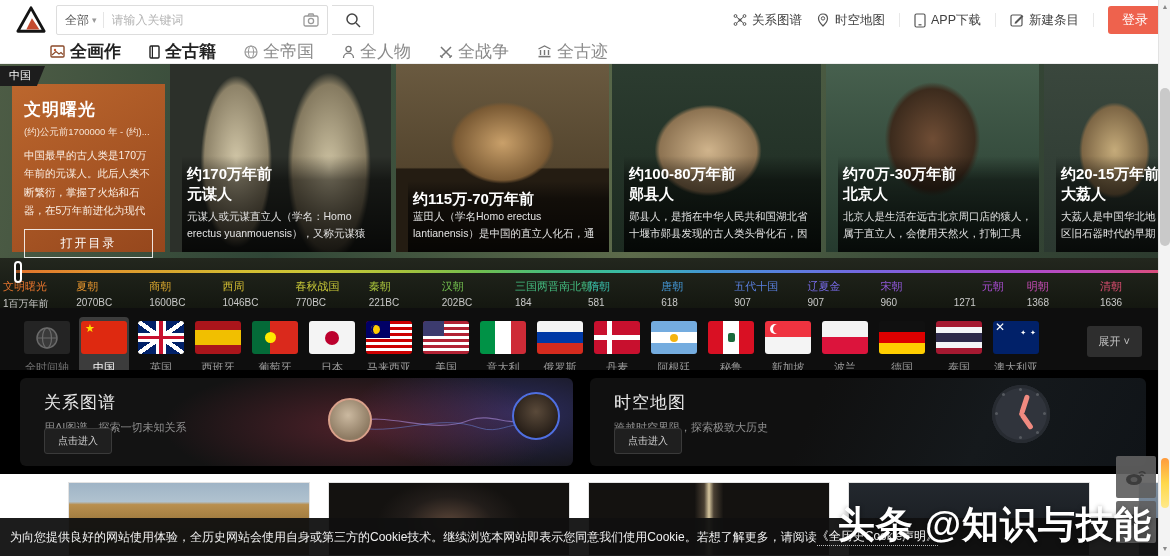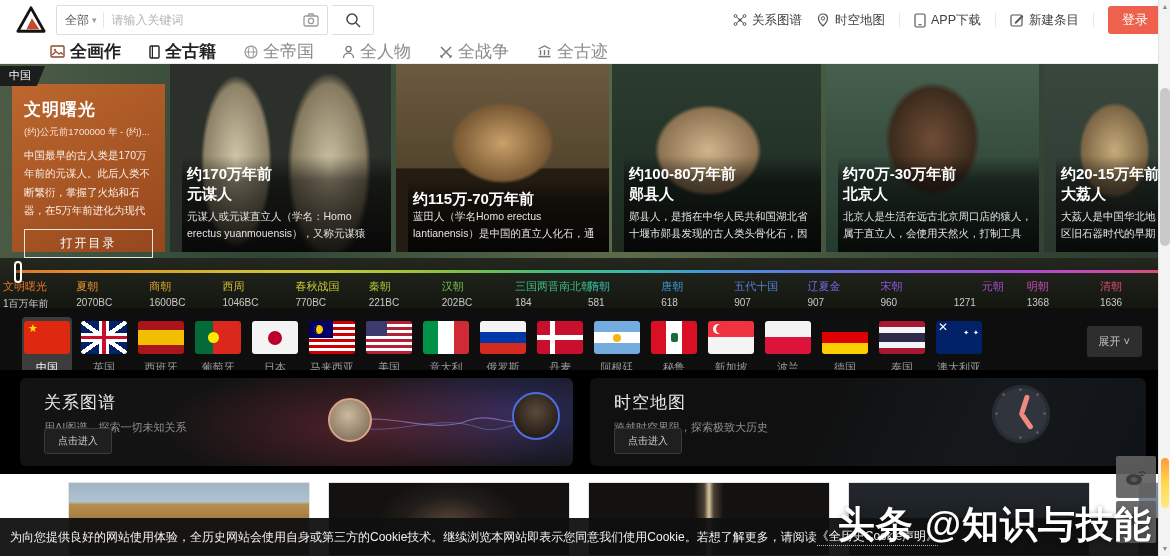--- a/index.html
+++ b/index.html
@@ -368,20 +368,30 @@
           <div class="era-date">1368</div>
         </div>
       <div class="era">
           <div class="era-name" style="color: rgb(222, 78, 114);">清朝</div>
           <div class="era-date">1636</div>
         </div>
     </div>
   </div>
 
   <div class="countries">
+    <div class="country">
+      <div class="tile globe">
+        <svg width="24" height="24" viewBox="0 0 24 24">
+            <circle cx="12" cy="12" r="10" fill="#3a3a3a" stroke="#6a6a6a" stroke-width="1.5"></circle>
+            <ellipse cx="12" cy="12" rx="4.5" ry="10" fill="none" stroke="#6a6a6a" stroke-width="1.2"></ellipse>
+            <line x1="2" y1="12" x2="22" y2="12" stroke="#6a6a6a" stroke-width="1.2"></line>
+          </svg>
+      </div>
+      <div class="lbl" style="color:#6f6f6f;">全时间轴</div>
+    </div>
     <div class="country sel">
         <div class="tile f-cn"></div>
         <div class="lbl">中国</div>
       </div>
     <div class="country">
         <div class="tile f-gb"></div>
         <div class="lbl">英国</div>
       </div>
     <div class="country">
         <div class="tile f-es"></div>

